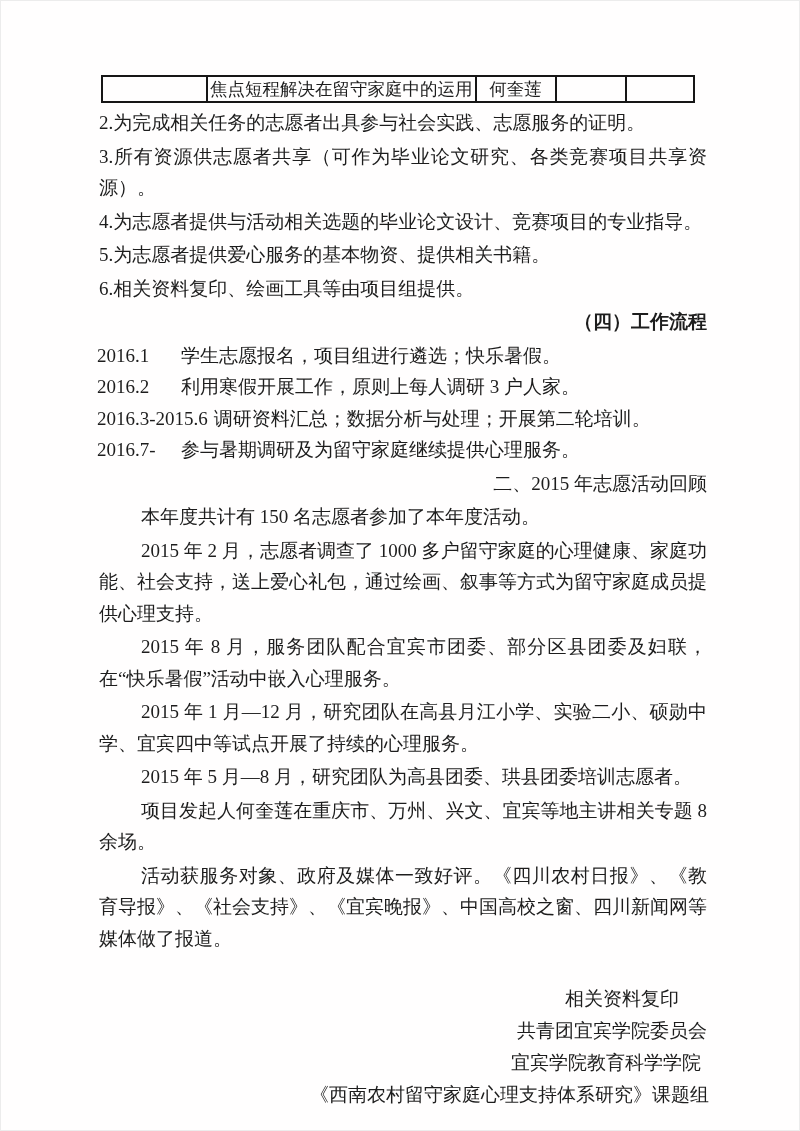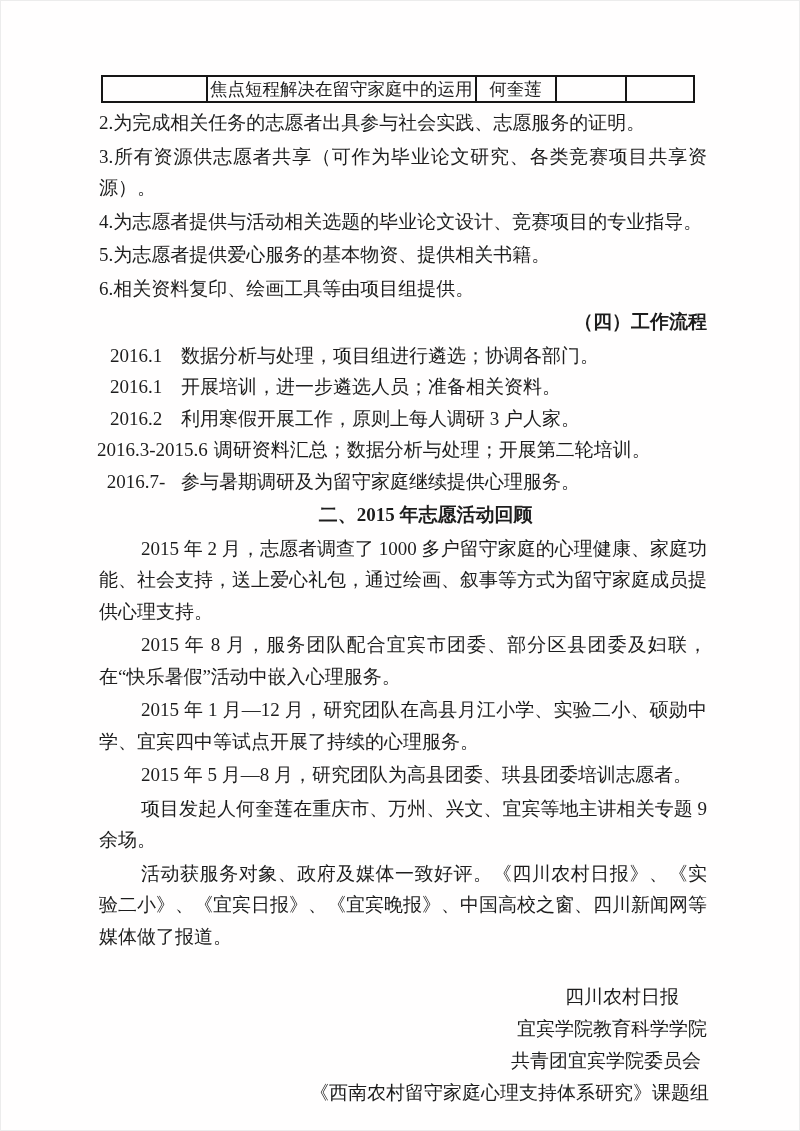--- a/index.html
+++ b/index.html
@@ -42,31 +42,30 @@
     text-justify: inter-ideograph;
   }
   .body p { margin: 2px; padding: 0; }
   .plain { text-indent: 0; }
   .h4 {
     font-weight: bold;
     text-indent: 28px;
     text-align: right;
   }
   .h2sec {
-    font-weight: bold;
+    font-weight: normal;
     text-indent: 45px;
-    text-align: center;
+    text-align: right;
   }
   .ind { text-indent: 42px; }
   .sched { text-align: left; }
   .sched .num {
     display: inline-block;
     min-width: 78px;
     margin-right: 6px;
-    text-align: center;
   }
   .sig {
     margin-top: 29px;
     font-size: 19px;
     line-height: 32px;
     text-align: right;
   }
   .sig div { padding-right: 0; }
   .sig div:nth-child(1) { padding-right: 30px; }
   .sig div:nth-child(2) { padding-right: 2px; }
@@ -101,47 +100,45 @@
     <div class="body">
       <p class="plain">2.为完成相关任务的志愿者出具参与社会实践、志愿服务的证明。</p>
       <p class="plain">3.所有资源供志愿者共享（可作为毕业论文研究、各类竞赛项目共享资源）。</p>
       <p class="plain">4.为志愿者提供与活动相关选题的毕业论文设计、竞赛项目的专业指导。</p>
       <p class="plain">5.为志愿者提供爱心服务的基本物资、提供相关书籍。</p>
       <p class="plain">6.相关资料复印、绘画工具等由项目组提供。</p>
 
       <p class="h4">（四）工作流程</p>
 
       <div class="sched">
-        <span class="num">2016.1</span><span>数据分析与处理，项目组进行遴选；协调各部门。</span>
-      </div>
-      <div class="sched">
-        <span class="num">2016.1</span><span>开展培训，进一步遴选人员；准备相关资料。</span>
+        <span class="num">2016.1</span><span>学生志愿报名，项目组进行遴选；快乐暑假。</span>
       </div>
       <div class="sched">
         <span class="num">2016.2</span><span>利用寒假开展工作，原则上每人调研 3 户人家。</span>
       </div>
       <div class="sched">
         <span class="num">2016.3-2015.6</span><span>调研资料汇总；数据分析与处理；开展第二轮培训。</span>
       </div>
       <div class="sched">
         <span class="num">2016.7-</span><span>参与暑期调研及为留守家庭继续提供心理服务。</span>
       </div>
 
       <p class="h2sec">二、2015 年志愿活动回顾</p>
 
+      <p class="ind">本年度共计有 150 名志愿者参加了本年度活动。</p>
       <p class="ind">2015 年 2 月，志愿者调查了 1000 多户留守家庭的心理健康、家庭功能、社会支持，送上爱心礼包，通过绘画、叙事等方式为留守家庭成员提供心理支持。</p>
       <p class="ind">2015 年 8 月，服务团队配合宜宾市团委、部分区县团委及妇联，在“快乐暑假”活动中嵌入心理服务。</p>
       <p class="ind">2015 年 1 月—12 月，研究团队在高县月江小学、实验二小、硕勋中学、宜宾四中等试点开展了持续的心理服务。</p>
       <p class="ind">2015 年 5 月—8 月，研究团队为高县团委、珙县团委培训志愿者。</p>
-      <p class="ind">项目发起人何奎莲在重庆市、万州、兴文、宜宾等地主讲相关专题 9 余场。</p>
-      <p class="ind">活动获服务对象、政府及媒体一致好评。《四川农村日报》、《实验二小》、《宜宾日报》、《宜宾晚报》、中国高校之窗、四川新闻网等媒体做了报道。</p>
+      <p class="ind">项目发起人何奎莲在重庆市、万州、兴文、宜宾等地主讲相关专题 8 余场。</p>
+      <p class="ind">活动获服务对象、政府及媒体一致好评。《四川农村日报》、《教育导报》、《社会支持》、《宜宾晚报》、中国高校之窗、四川新闻网等媒体做了报道。</p>
 
       <div class="sig">
-        <div>四川农村日报</div>
+        <div>相关资料复印</div>
+        <div>共青团宜宾学院委员会</div>
         <div>宜宾学院教育科学学院</div>
-        <div>共青团宜宾学院委员会</div>
         <div>《西南农村留守家庭心理支持体系研究》课题组</div>
 
       </div>
     </div>
 
   </div>
 </div>
 
 </body></html>

